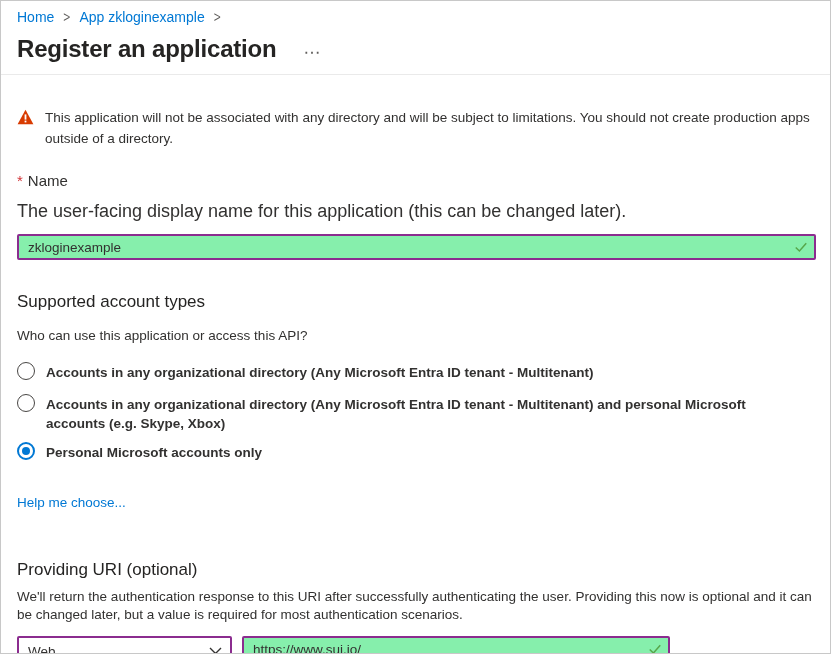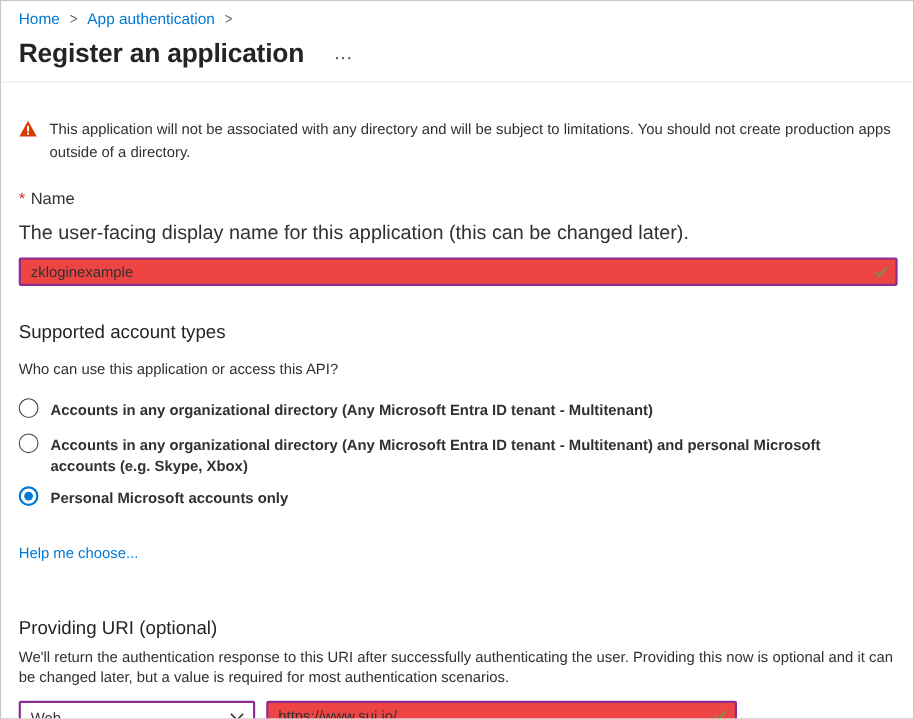--- a/index.html
+++ b/index.html
@@ -32,21 +32,21 @@
 
   
   .field-label{margin-top:23px;font-size:15px;color:#323130;}
   .required-star{color:#d13438;margin-right:5px;}
   .field-desc{margin-top:12px;font-size:18px;}
   .text-input-wrap{position:relative;margin-top:12px;width:799px;}
   .text-input{
     width:100%;height:26px;box-sizing:border-box;
     border:2px solid #8b2c8f;border-radius:2px;
     padding:2px 16px 2px 9px;font-size:13.5px;
-    font-family:inherit;color:#323130;outline:none;background:#ef4444;
+    font-family:inherit;color:#323130;outline:none;background:#86efac;
   }
   .input-check{position:absolute;right:8px;top:6px;}
 
   
   .section-title{margin-top:32px;font-size:17px;font-weight:400;color:#252423;}
   .question{margin-top:16px;font-size:13.5px;}
   .radio-row{display:flex;gap:11px;align-items:flex-start;font-size:13.5px;line-height:19px;max-width:762px;cursor:pointer;font-weight:bold;}
   .radio-row.r1{margin-top:19px;}
   .radio-row.r2{margin-top:12px;}
   .radio-row.r3{margin-top:9px;}
@@ -78,21 +78,21 @@
 </style>
 </head>
 <body>
 
 <div class="page">
 
   
   <div class="breadcrumb">
     <a class="crumb">Home</a>
     <span class="crumb-sep">&gt;</span>
-    <a class="crumb">App authentication</a>
+    <a class="crumb">App zkloginexample</a>
     <span class="crumb-sep">&gt;</span>
   </div>
 
   
   <div class="page-title-row">
     <h1 class="page-title">Register an application</h1>
     <span class="more-icon">⋯</span>
   </div>
 
   <div class="header-divider"></div>

